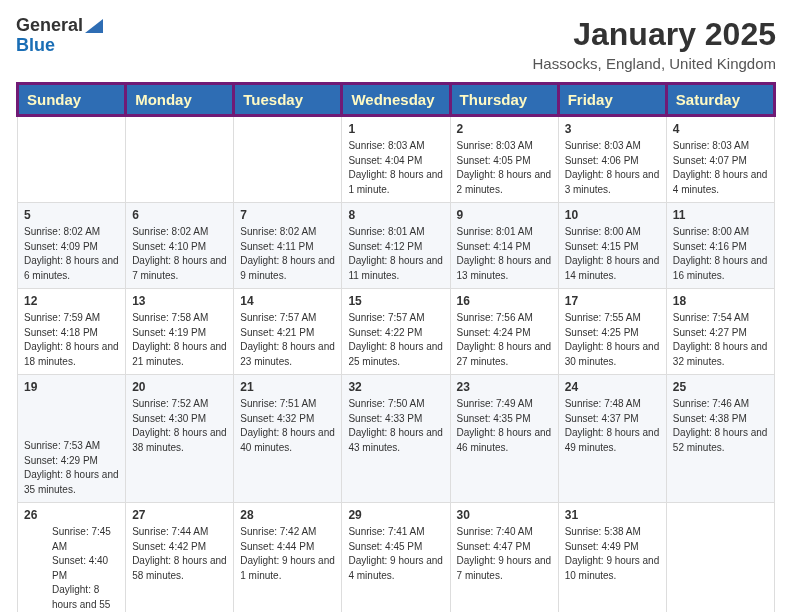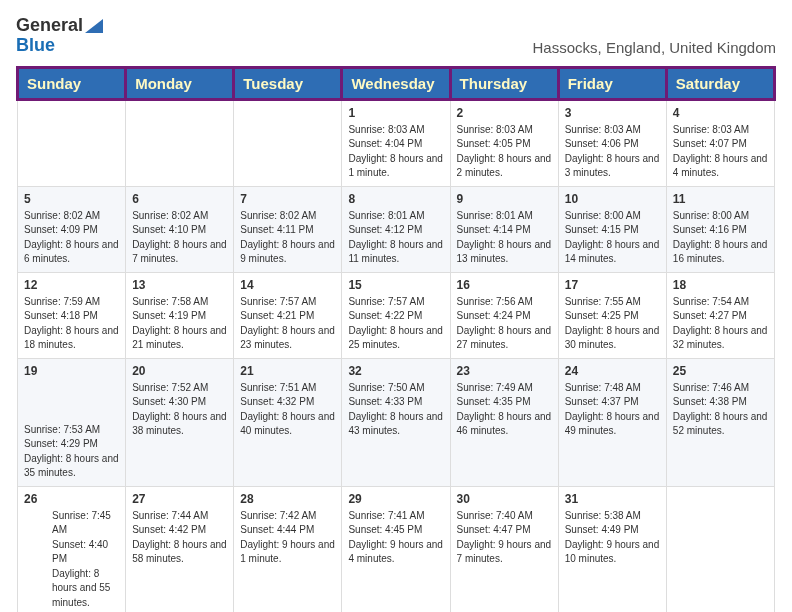--- a/index.html
+++ b/index.html
@@ -6,21 +6,21 @@
     body {
       font-family: Arial, sans-serif;
       background: #fff;
       width: 792px;
       min-height: 612px;
       padding: 16px;
     }
     .header {
       display: flex;
       justify-content: space-between;
-      align-items: flex-end;
+      align-items: flex-start;
       margin-bottom: 10px;
     }
     .logo {
       display: flex;
       flex-direction: column;
       align-items: flex-start;
     }
     .logo-text {
       font-size: 18px;
       font-weight: bold;
@@ -97,20 +97,21 @@
     <div class="logo-text">
       <span class="logo-general">General</span><svg class="logo-icon" viewBox="0 0 18 14" xmlns="http://www.w3.org/2000/svg">
           <polygon points="0,14 18,0 18,14" fill="#2e6db4"></polygon>
         </svg>
     </div>
     <div class="logo-text">
       <span class="logo-blue">Blue</span>
     </div>
   </div>
   <div class="title-block">
+    <div class="month-title">January 2025</div>
     <div class="location-title">Hassocks, England, United Kingdom</div>
   </div>
 </div>
 
 <table class="calendar">
   <thead>
     <tr id="weekday-header">
         <th>Sunday</th>
         <th>Monday</th>
         <th>Tuesday</th>

